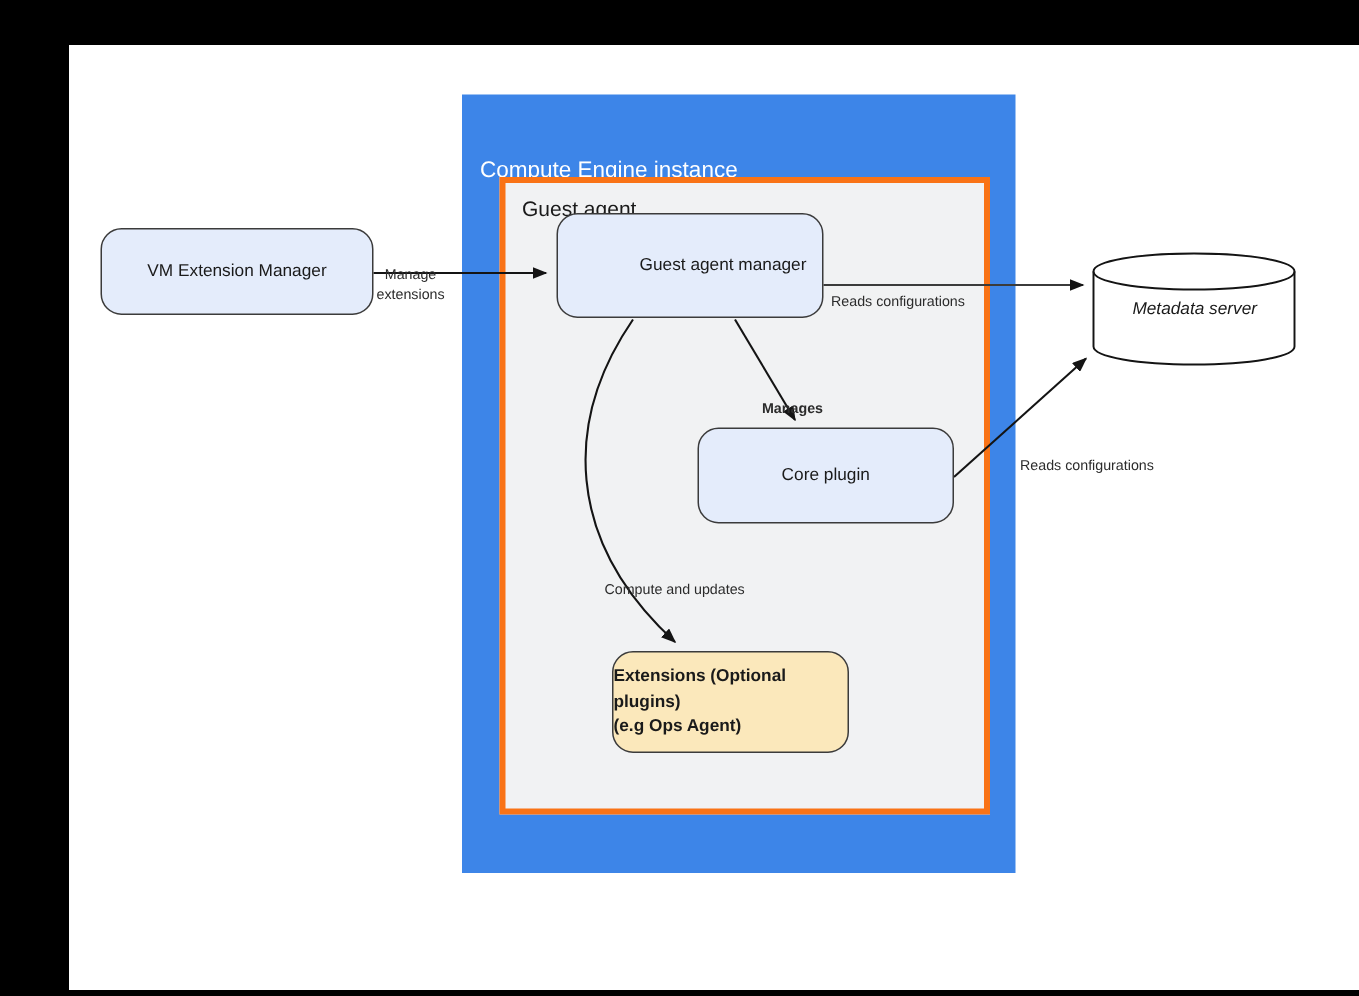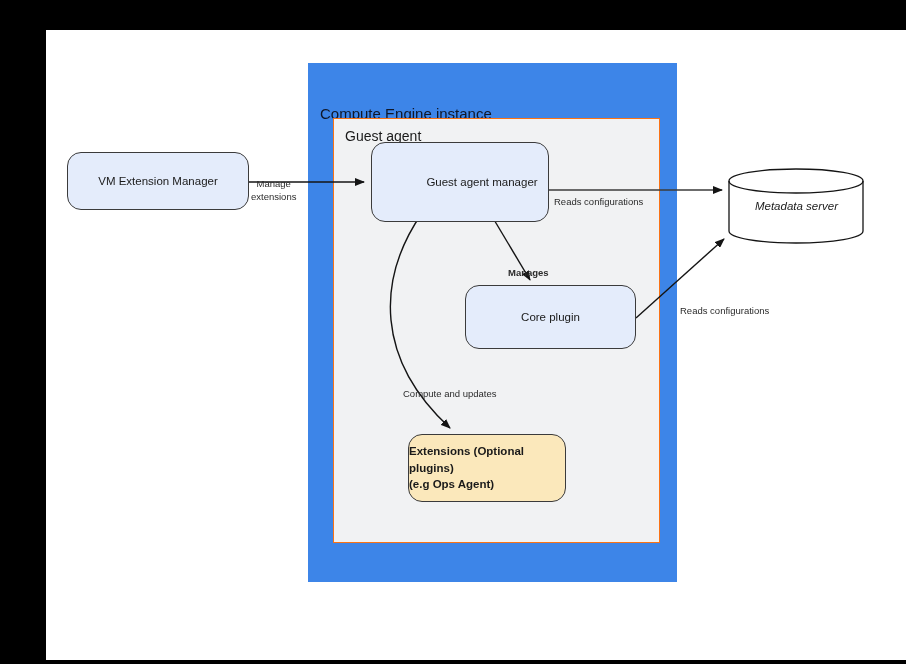--- a/index.html
+++ b/index.html
@@ -43,31 +43,31 @@
     width: 369px;
     height: 519px;
     background: #3d85e8;
     box-sizing: border-box;
   }
   .outer-box-title {
     position: absolute;
     left: 12px;
     top: 42px;
     font-size: 15px;
-    color: #0f172a;
+    color: #ffffff;
     white-space: nowrap;
   }
   .inner-box {
     position: absolute;
     left: 287px;
     top: 88px;
     width: 327px;
     height: 425px;
     background: #f1f2f3;
-    border: 1px solid #f97316;
+    border: 4px solid #f97316;
     box-sizing: border-box;
   }
   .inner-box-title {
     position: absolute;
     left: 11px;
     top: 9px;
     font-size: 14px;
     color: #1a1a1a;
     white-space: nowrap;
   }
@@ -81,21 +81,21 @@
     text-align: left;
     font-size: 11.5px;
     color: #1a1a1a;
     line-height: 1.45;
     border-radius: 14px;
     border: 1.2px solid #3b3b3b;
   }
   .node.blue  { background: #e4ecfb; }
   .node.tan   { background: #fbe6b6; border-color: #3b3b3b; background: #fbe8bb; font-weight: bold; }
   #node-vm-extension-manager { left: 21px;  top: 122px; width: 182px; height: 58px; }
-  #node-guest-agent-manager  { left: 325px; top: 112px; width: 178px; height: 80px; padding-left: 44px; }
+  #node-guest-agent-manager  { left: 325px; top: 112px; width: 178px; height: 70px; padding-left: 44px; }
   #node-core-plugin          { left: 419px; top: 255px; width: 171px; height: 64px; }
   #node-extensions           { left: 362px; top: 404px; width: 158px; height: 68px; }
   
   #node-metadata-server {
     position: absolute;
     left: 682px;
     top: 138px;
     width: 137px;
     height: 76px;
     font-style: italic;

